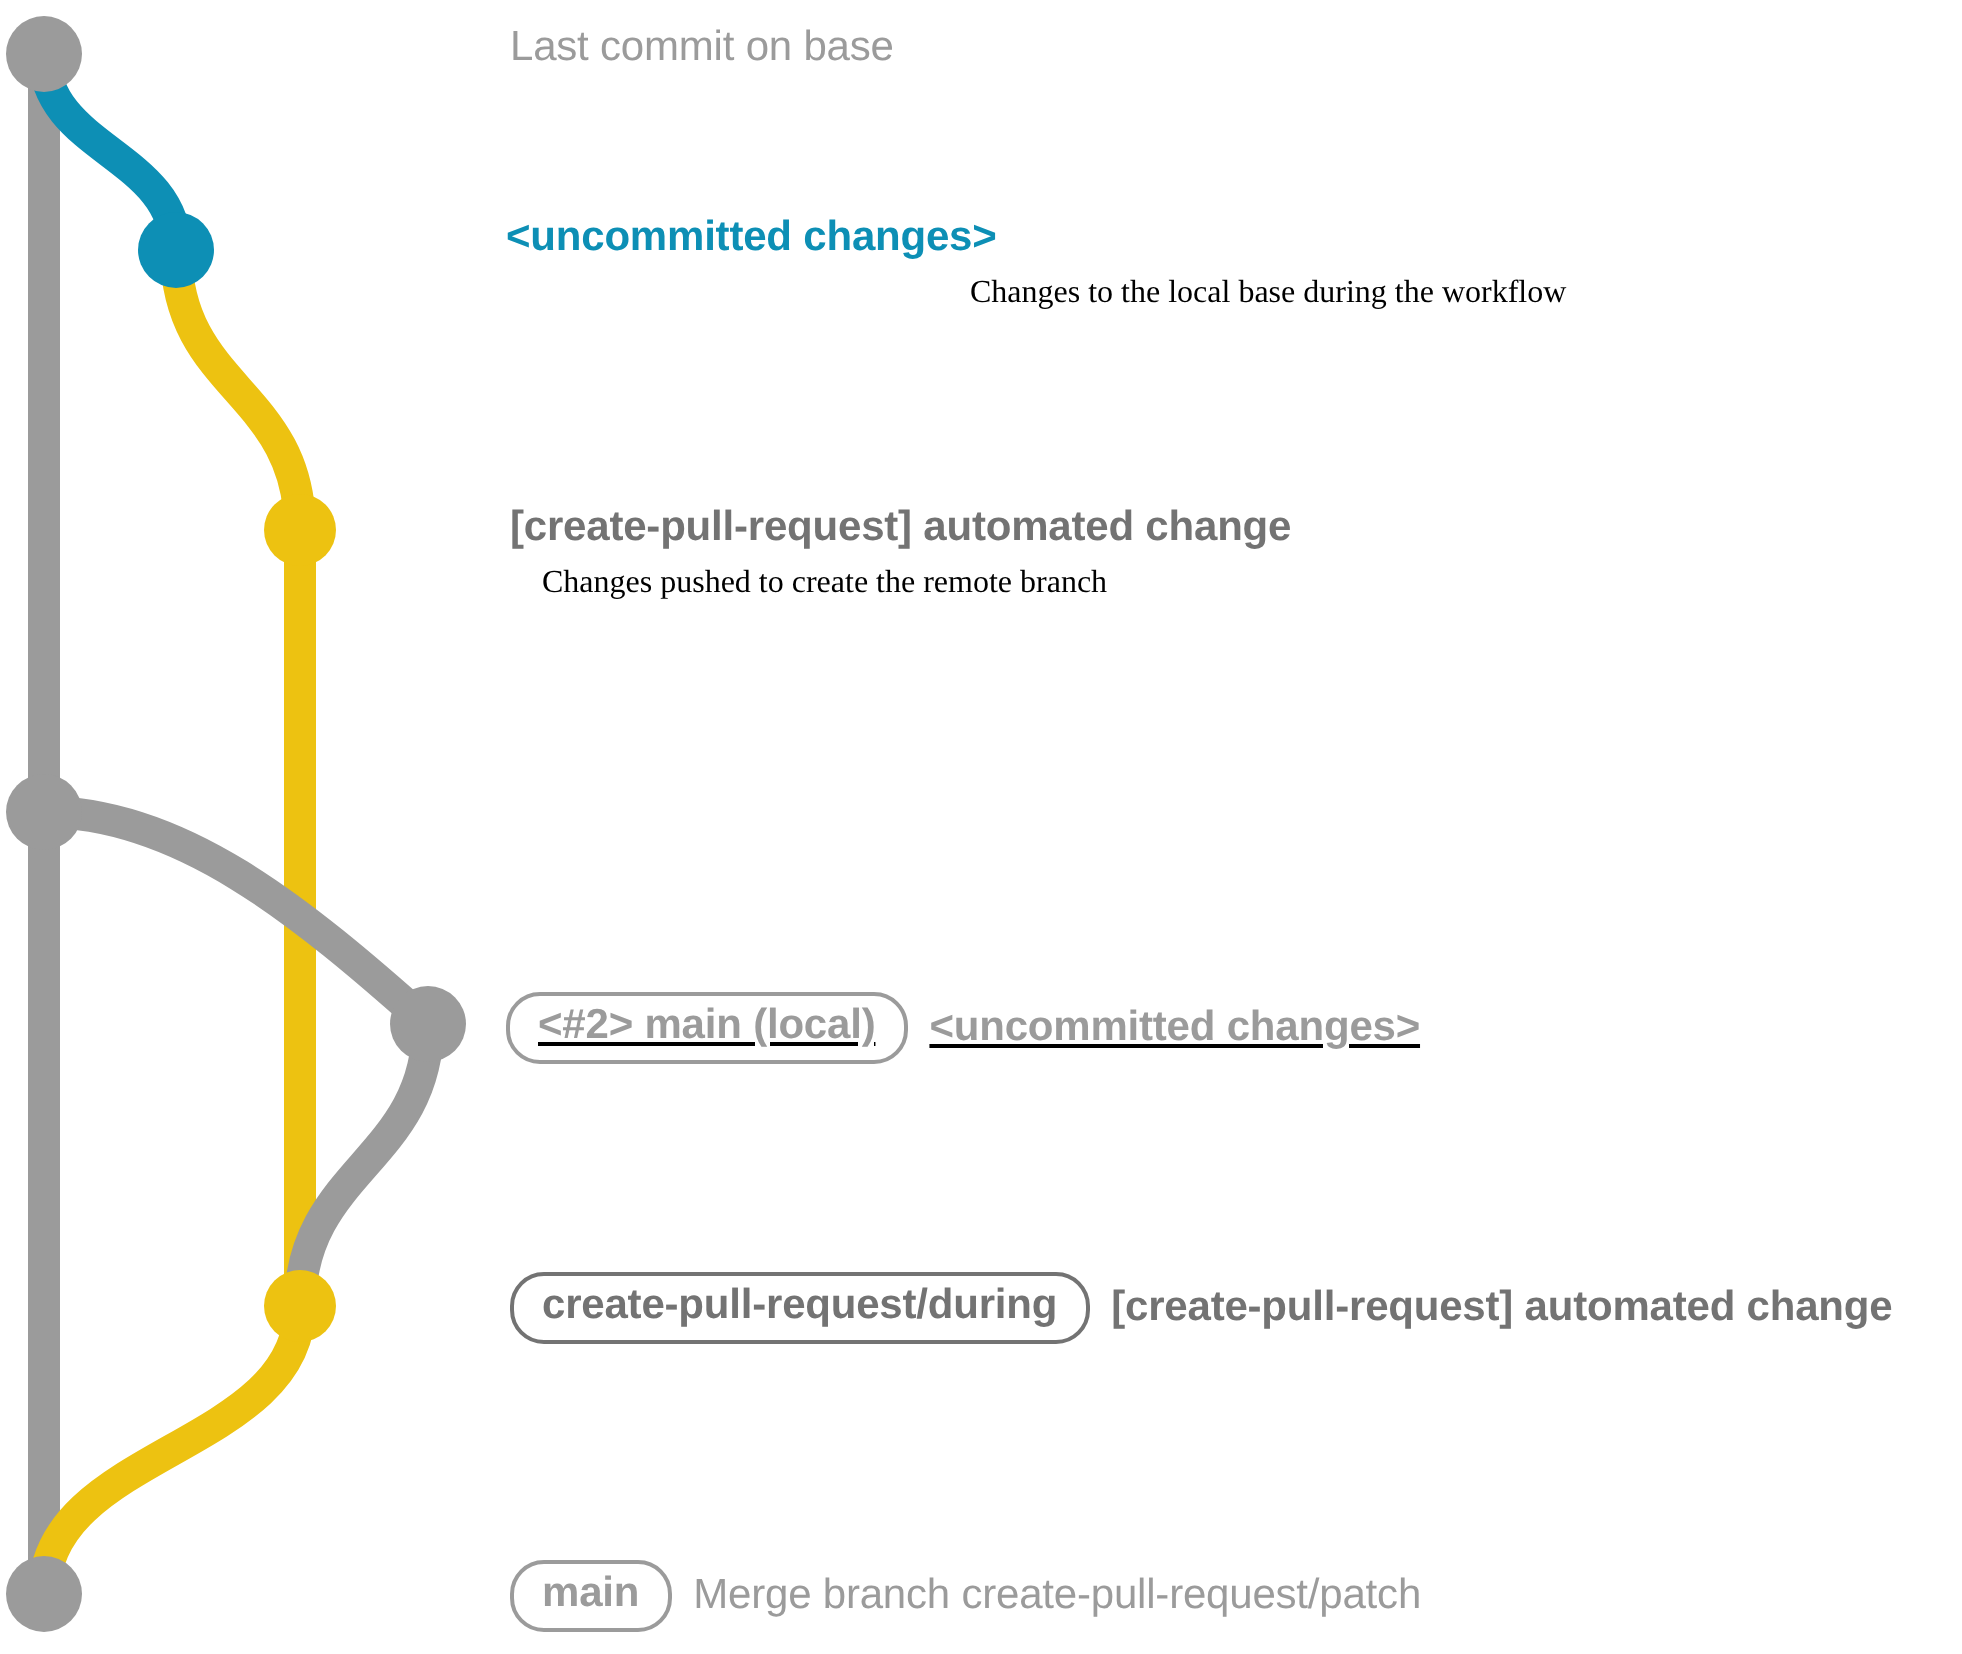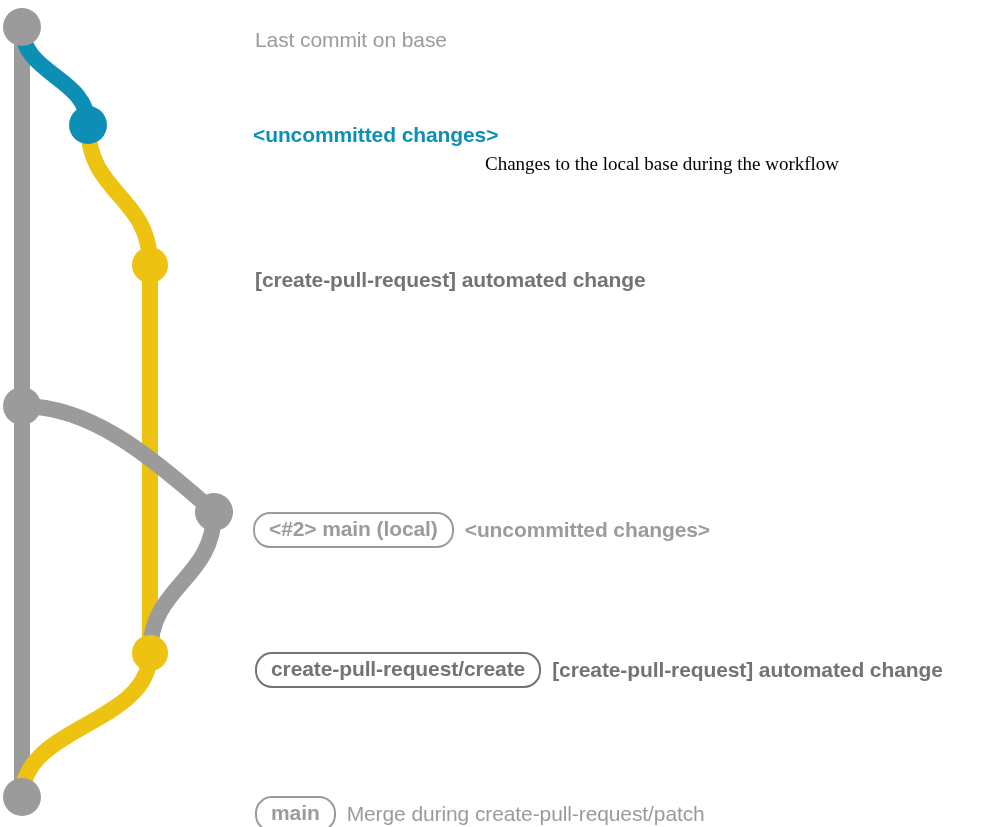--- a/index.html
+++ b/index.html
@@ -20,21 +20,21 @@
     position: absolute;
     left: 0;
     top: 0;
     width: 981px;
     height: 827px;
   }
 
   .layer {
     position: absolute;
     left: 0;
-    top: 16px;
+    top: 0;
     width: 981px;
     height: 708px;
   }
 
   
   .row {
     position: absolute;
     display: block;
     white-space: nowrap;
   }
@@ -65,21 +65,21 @@
     letter-spacing: -0.1px;
     line-height: 1.05;
   }
 
   .subject.plain {
     font-weight: 400;
   }
 
   .desc {
     font-family: "Liberation Serif", serif;
-    font-size: 19px;
+    font-size: 16px;
     color: #000000;
     line-height: 1.1;
     white-space: nowrap;
   }
 
   
   .c-gray   { color: #9b9b9b; }
   .c-blue   { color: #0d8fb5; }
   .c-yellow { color: #737373; }
 </style>
@@ -123,37 +123,38 @@
     <div class="headline">
       <span class="subject c-blue">&lt;uncommitted changes&gt;</span>
     </div>
     <div class="desc" style="margin-left:232px; margin-top:8px;">Changes to the local base during the workflow</div>
   </div>
 
   <div class="row" style="left:255px; top:253px;">
     <div class="headline">
       <span class="subject c-yellow">[create-pull-request] automated change</span>
     </div>
+    <div class="desc" style="margin-left:16px; margin-top:8px;">Changes pushed to create the remote branch</div>
   </div>
 
 
-  <div class="row" style="left:253px; top:496px;">
+  <div class="row" style="left:253px; top:496px;text-decoration:underline;">
     <div class="headline">
       <span class="pill c-gray">&lt;#2&gt; main (local)</span>
       <span class="subject c-gray">&lt;uncommitted changes&gt;</span>
     </div>
   </div>
 
   <div class="row" style="left:255px; top:636px;">
     <div class="headline">
-      <span class="pill c-yellow">create-pull-request/create</span>
+      <span class="pill c-yellow">create-pull-request/during</span>
       <span class="subject c-yellow">[create-pull-request] automated change</span>
     </div>
   </div>
 
   <div class="row" style="left:255px; top:780px;">
     <div class="headline">
       <span class="pill c-gray">main</span>
-      <span class="subject plain c-gray">Merge during create-pull-request/patch</span>
+      <span class="subject plain c-gray">Merge branch create-pull-request/patch</span>
     </div>
   </div>
 
 </div>
 
 </body></html>

